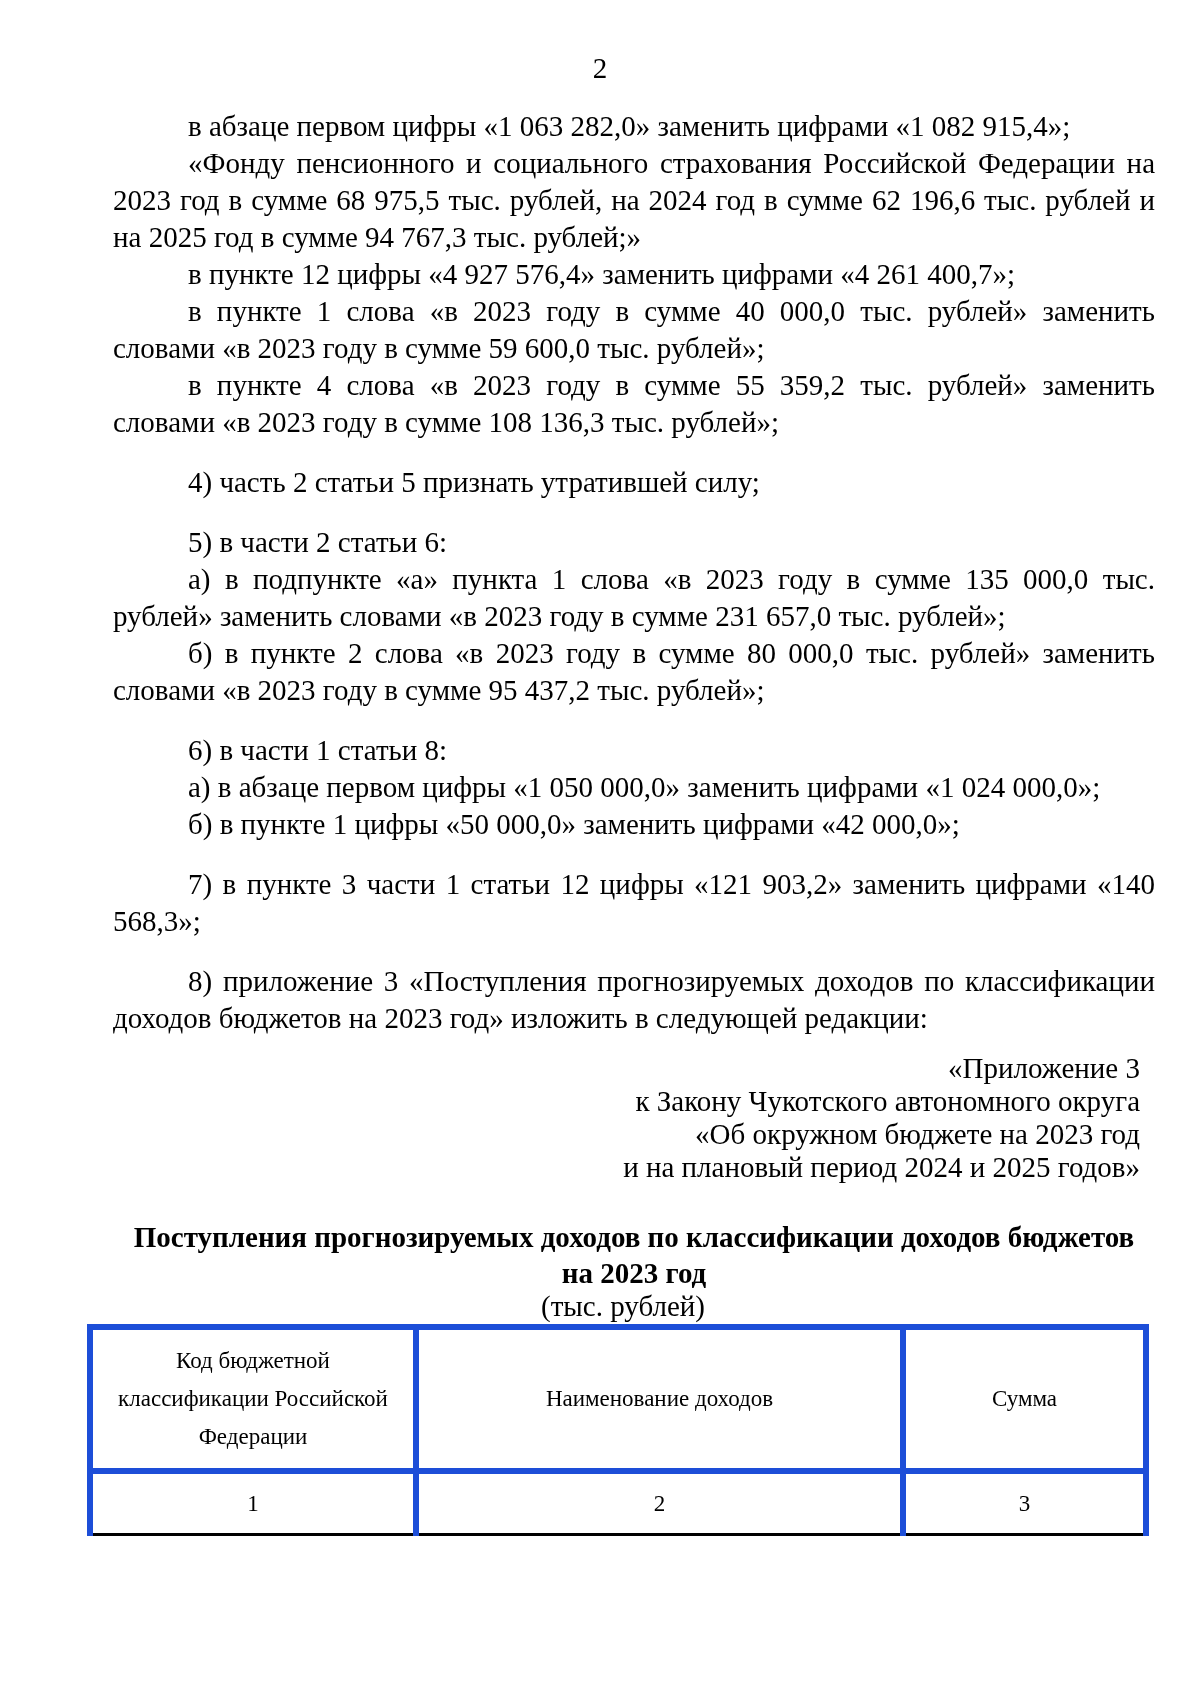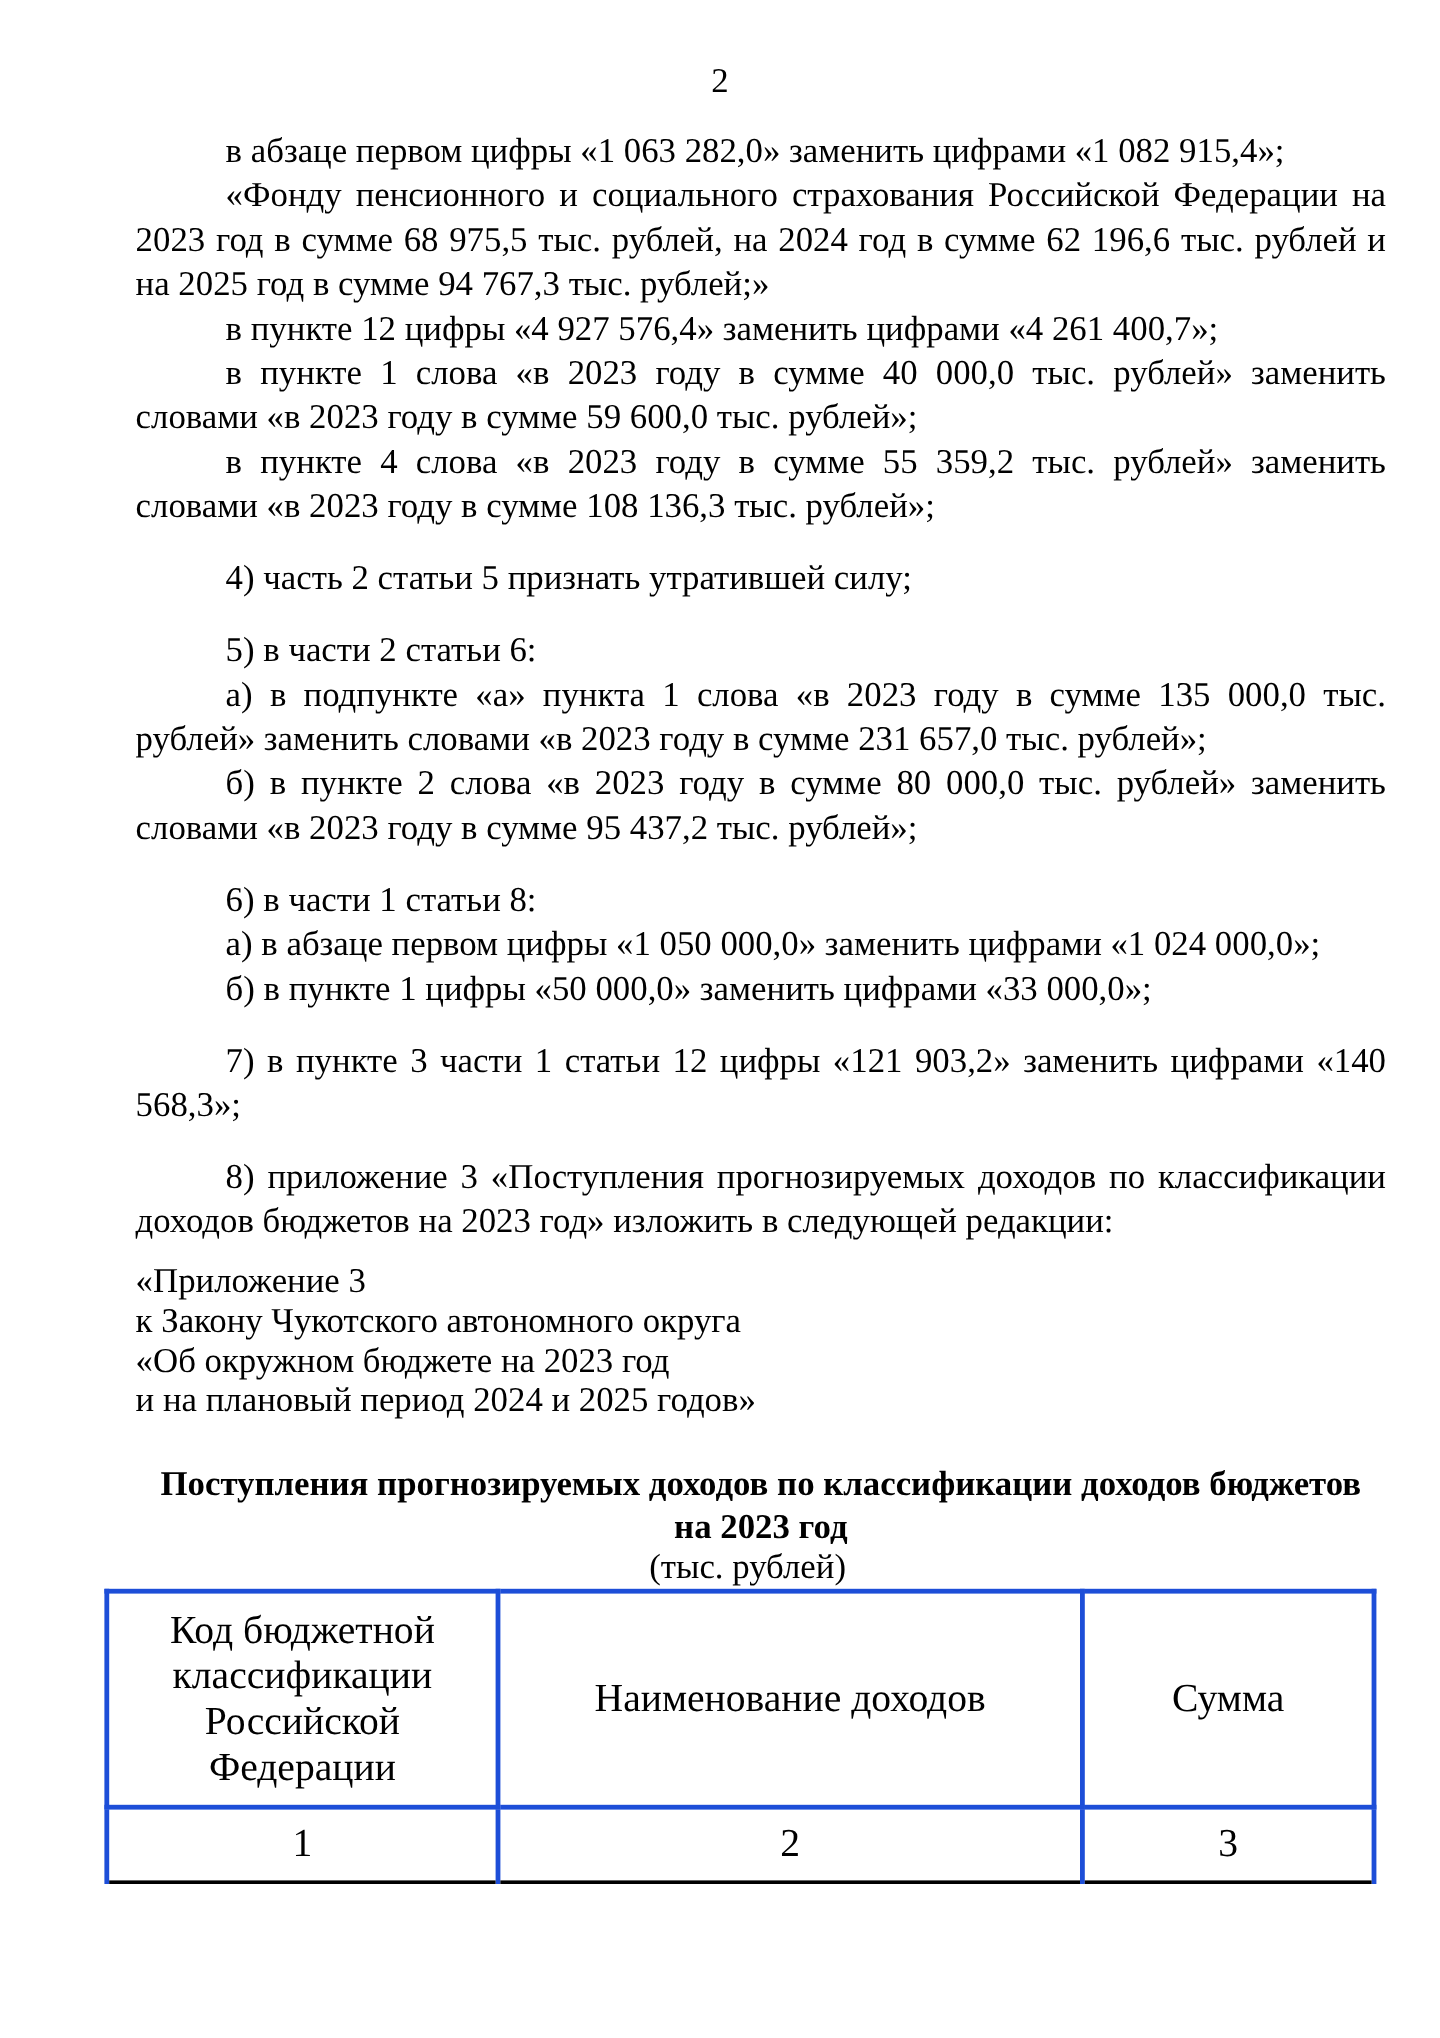--- a/index.html
+++ b/index.html
@@ -29,20 +29,21 @@
   }
   .para {
     margin: 0;
     text-indent: 75px;
     text-align: justify;
   }
   .para.gap { margin-top: 23px; }
   .appendix {
     margin-top: 15px;
     line-height: 33px;
+    text-align: right;
     padding-right: 15px;
   }
   .appendix-line { white-space: nowrap; }
   .doc-title {
     margin-top: 35px;
     text-align: center;
     font-weight: bold;
     line-height: 36px;
   }
   .units-note {
@@ -54,23 +55,23 @@
   table.budget-table {
     border-collapse: collapse;
     table-layout: fixed;
     width: 1056px;
     margin-left: -26px;
     margin-top: 3px;
     border: 2px solid #000;
     border-bottom: 3px solid #000;
   }
   table.budget-table td {
-    border: 4px solid #1d4ed8;
+    border: 6px solid #1d4ed8;
     text-align: center;
-    font-size: 33px;
+    font-size: 23px;
     padding: 12px 10px;
     vertical-align: middle;
   }
   tr.header-row td {
     height: 110px;
     line-height: 38px;
   }
   tr.numbering-row td {
     height: 35px;
     line-height: 33px;
@@ -91,21 +92,21 @@
         <p class="para">«Фонду пенсионного и социального страхования Российской Федерации на 2023 год в сумме 68 975,5 тыс. рублей, на 2024 год в сумме 62 196,6 тыс. рублей и на 2025 год в сумме 94 767,3 тыс. рублей;»</p>
         <p class="para">в пункте 12 цифры «4 927 576,4» заменить цифрами «4 261 400,7»;</p>
         <p class="para">в пункте 1 слова «в 2023 году в сумме 40 000,0 тыс. рублей» заменить словами «в 2023 году в сумме 59 600,0 тыс. рублей»;</p>
         <p class="para">в пункте 4 слова «в 2023 году в сумме 55 359,2 тыс. рублей» заменить словами «в 2023 году в сумме 108 136,3 тыс. рублей»;</p>
         <p class="para gap">4) часть 2 статьи 5 признать утратившей силу;</p>
         <p class="para gap">5) в части 2 статьи 6:</p>
         <p class="para">а) в подпункте «а» пункта 1 слова «в 2023 году в сумме 135 000,0 тыс. рублей» заменить словами «в 2023 году в сумме 231 657,0 тыс. рублей»;</p>
         <p class="para">б) в пункте 2 слова «в 2023 году в сумме 80 000,0 тыс. рублей» заменить словами «в 2023 году в сумме 95 437,2 тыс. рублей»;</p>
         <p class="para gap">6) в части 1 статьи 8:</p>
         <p class="para">а) в абзаце первом цифры «1 050 000,0» заменить цифрами «1 024 000,0»;</p>
-        <p class="para">б) в пункте 1 цифры «50 000,0» заменить цифрами «33 000,0»;</p>
+        <p class="para">б) в пункте 1 цифры «50 000,0» заменить цифрами «42 000,0»;</p>
         <p class="para gap">7) в пункте 3 части 1 статьи 12 цифры «121 903,2» заменить цифрами «140 568,3»;</p>
         <p class="para gap">8) приложение 3 «Поступления прогнозируемых доходов по классификации доходов бюджетов на 2023 год» изложить в следующей редакции:</p>
       </div>
 
     <div class="appendix">
         <div class="appendix-line">«Приложение 3</div>
         <div class="appendix-line">к Закону Чукотского автономного округа</div>
         <div class="appendix-line">«Об окружном бюджете на 2023 год</div>
         <div class="appendix-line">и на плановый период 2024 и 2025 годов»</div>
       </div>

